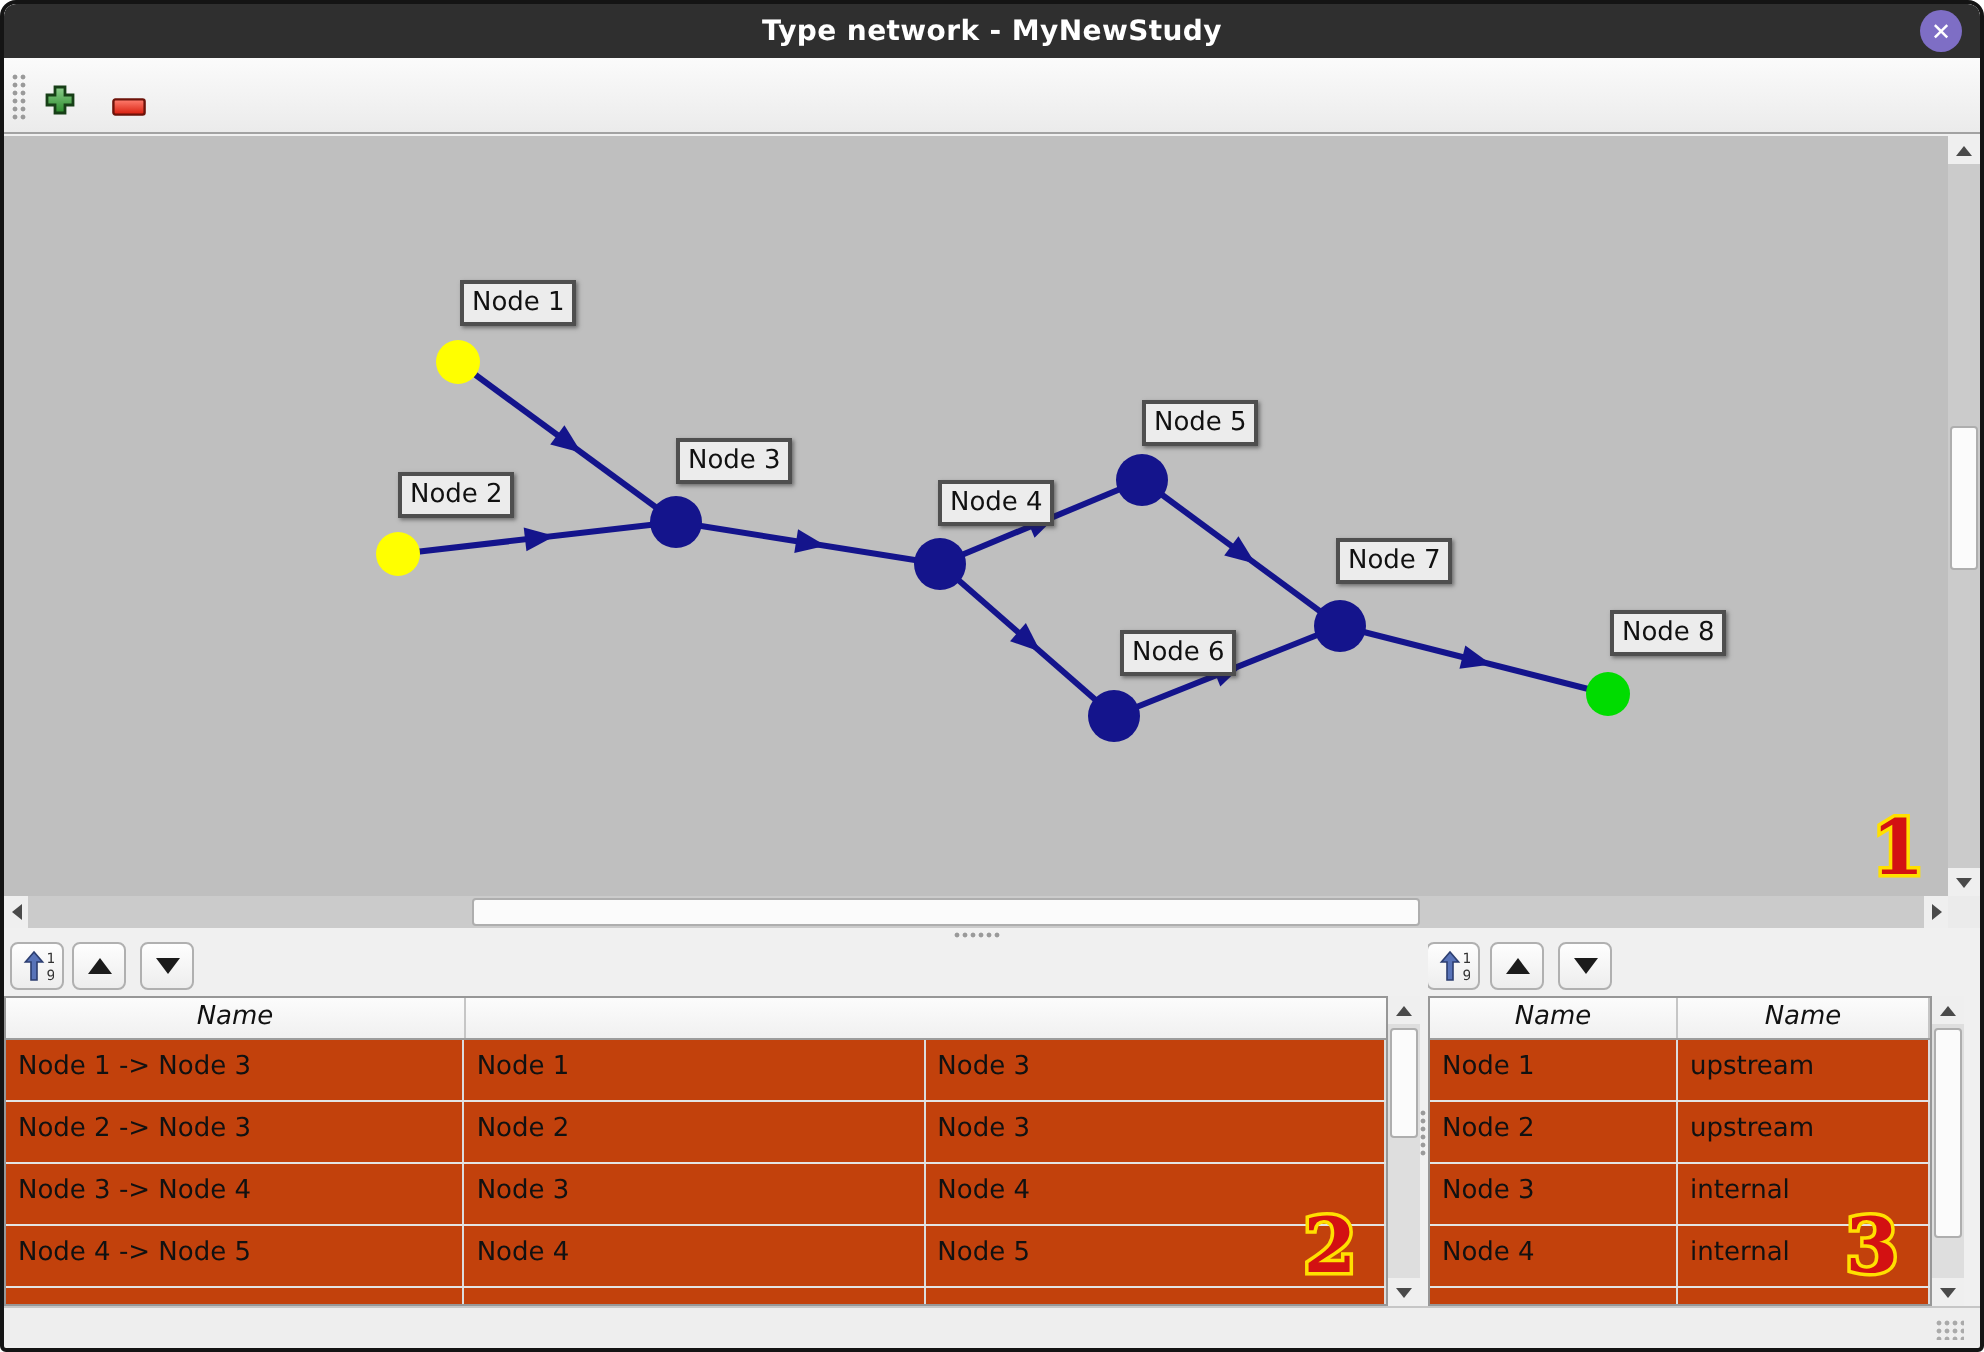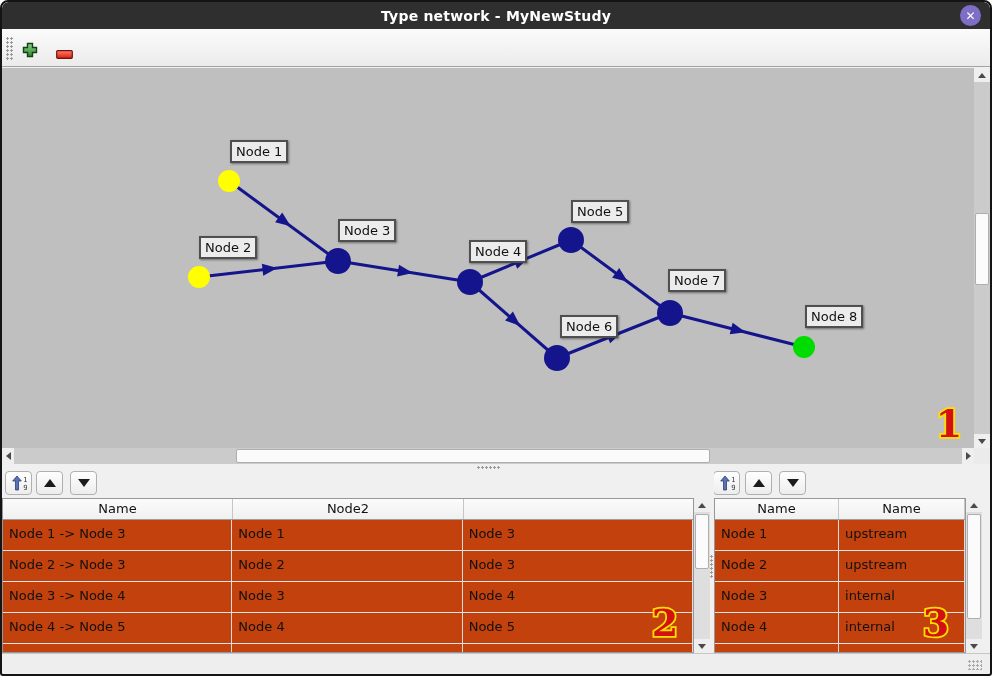--- a/index.html
+++ b/index.html
@@ -45,21 +45,21 @@
     background-image:radial-gradient(circle at 1.5px 1.5px,#9a9a9a 1px,transparent 1.4px);background-size:4px 4px;}
   
   .tbtn{position:absolute;width:27px;height:24px;box-sizing:border-box;border:1px solid #b0b0b0;border-radius:4px;
     background:linear-gradient(#fefefe,#ededed);display:flex;align-items:center;justify-content:center;cursor:pointer;}
   .btri-up{width:0;height:0;border-left:6px solid transparent;border-right:6px solid transparent;border-bottom:8px solid #1b1b1b;}
   .btri-down{width:0;height:0;border-left:6px solid transparent;border-right:6px solid transparent;border-top:8px solid #1b1b1b;}
   
   .ttable{position:absolute;top:496px;height:155px;box-sizing:border-box;background:#ffffff;
     border:1px solid #979797;overflow:hidden;}
   .t-head{display:flex;height:20px;background:linear-gradient(#fcfcfc,#f0f0f0);border-bottom:1px solid #9c9c9c;}
-  .t-hcell{box-sizing:border-box;border-right:1px solid #c6c6c6;text-align:center;line-height:19px;font-size:13px;overflow:hidden;}
+  .t-hcell{box-sizing:border-box;border-right:1px solid #c6c6c6;text-align:center;line-height:19px;font-size:13px;overflow:hidden;font-style:italic;}
   .t-row{display:flex;height:30px;border-bottom:1px solid #e4e4e4;background:#c2410c;}
   .t-cell{box-sizing:border-box;border-right:1px solid #dcdcdc;padding-left:6px;line-height:28px;font-size:13px;
     white-space:nowrap;overflow:hidden;}
   .t-partial{height:13px;border-bottom:none;}
   
   .statusbar{position:absolute;left:0;right:0;top:651px;height:19px;background:#eeeeee;border-top:1px solid #c6c6c6;}
   .grip{position:absolute;right:8px;top:6px;width:14px;height:10px;
     background-image:radial-gradient(circle at 1.5px 1.5px,#aaaaaa 1px,transparent 1.4px);background-size:4px 4px;cursor:nwse-resize;}
   
   .annot-svg{position:absolute;left:0;top:0;width:988px;height:672px;pointer-events:none;z-index:50;}
@@ -182,21 +182,20 @@
   <div class="tbtn" style="left:743px;top:469px;">
       <span class="btri-up"></span>
     </div>
   <div class="tbtn" style="left:777px;top:469px;">
       <span class="btri-down"></span>
     </div>
 
   <div class="ttable" id="left-table" style="left:0;width:692px;">
       <div class="t-head">
         <div class="t-hcell" style="width: 230px;">Name</div>
-        <div class="t-hcell" style="width: 231px;">Node2</div>
       </div>
       <div class="t-row">
         <div class="t-cell" style="width: 230px;">Node 1 -&gt; Node 3</div>
         <div class="t-cell" style="width: 231px;">Node 1</div>
         <div class="t-cell" style="width: 231px;">Node 3</div>
       </div>
       <div class="t-row">
         <div class="t-cell" style="width: 230px;">Node 2 -&gt; Node 3</div>
         <div class="t-cell" style="width: 231px;">Node 2</div>
         <div class="t-cell" style="width: 231px;">Node 3</div>

